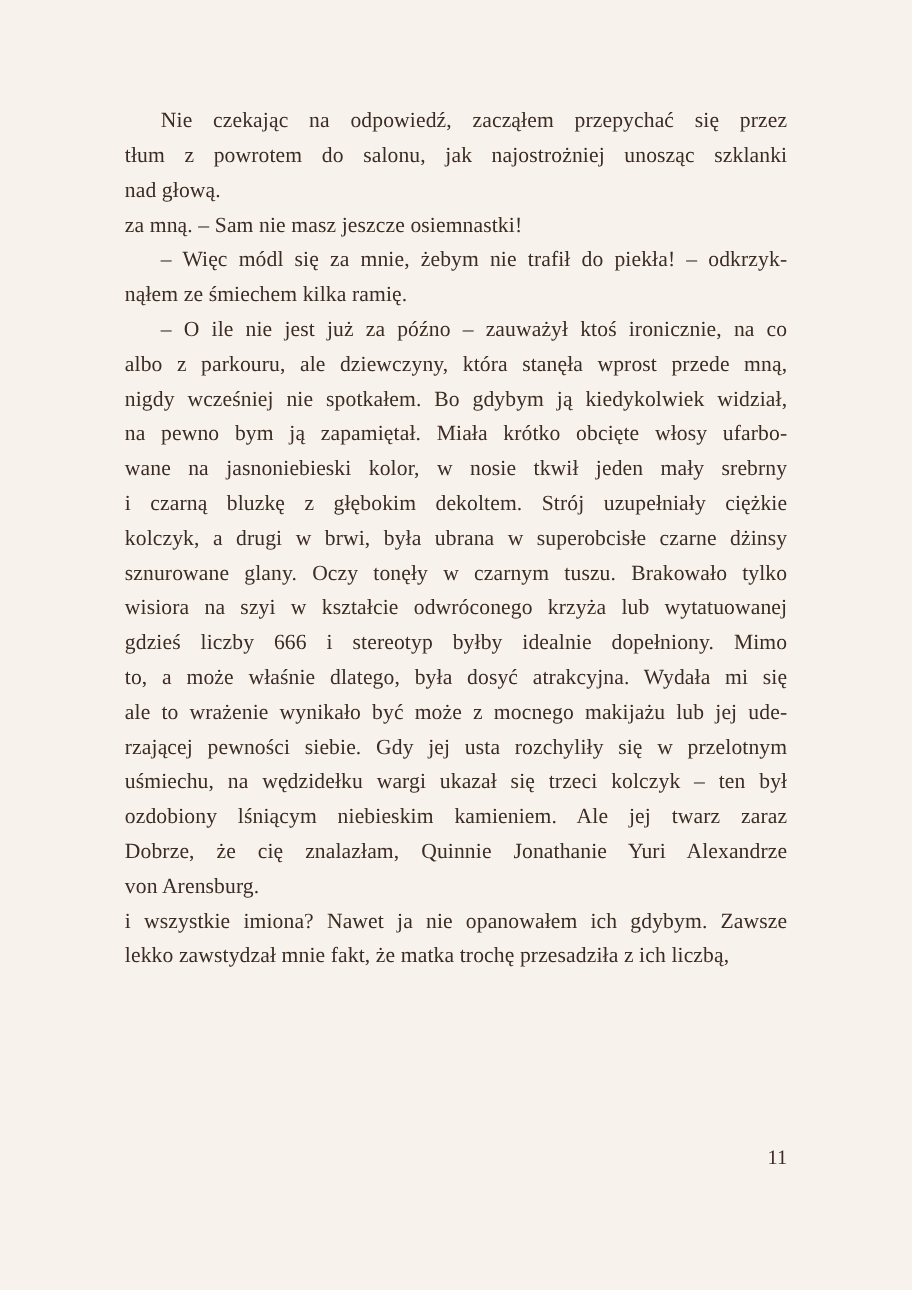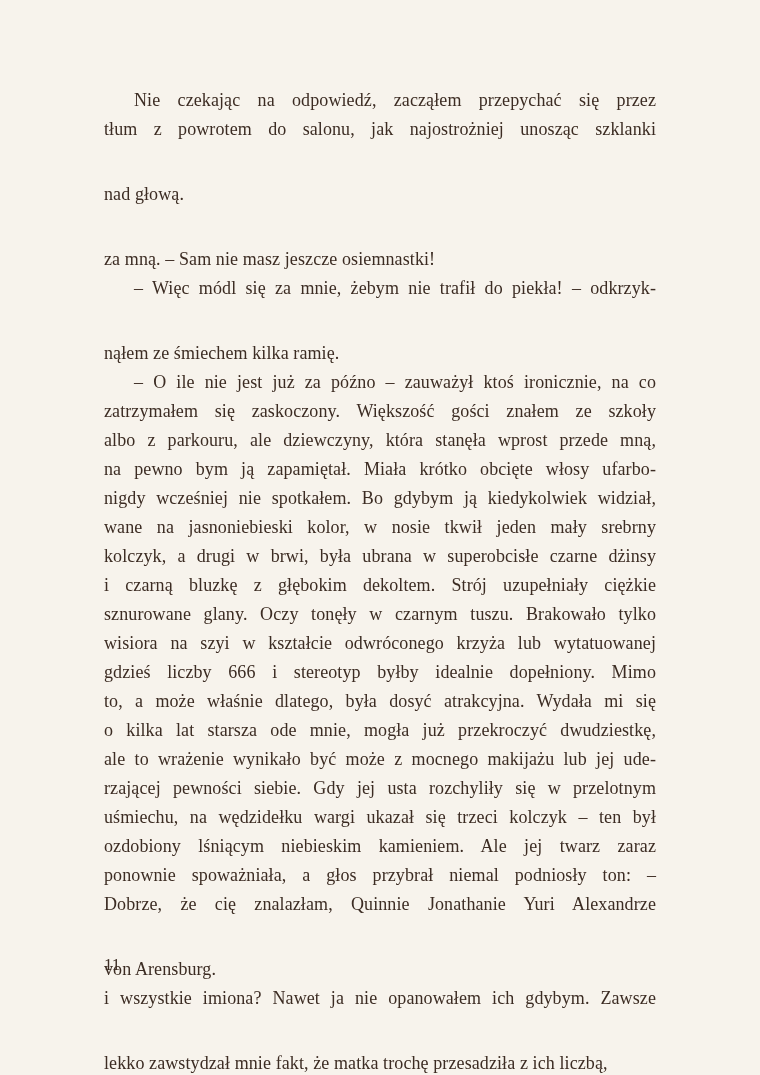--- a/index.html
+++ b/index.html
@@ -30,27 +30,27 @@
   .paragraph { margin: 0; }
   .line {
     font-size: 18px;
     line-height: 29px;
     text-align: justify;
     text-align-last: justify;
     white-space: normal;
     letter-spacing: 0.1px;
   }
   .line.para-first { text-indent: 30px; }
-  .line.para-last  { text-align-last: left; margin-top: 36px; }
+  .line.para-last  { text-align-last: left; }
   .page-number {
     position: absolute;
     left: 104px;
     top: 950px;
     width: 552px;
-    text-align: left;
+    text-align: right;
     font-size: 17px;
     line-height: 29px;
     color: var(--ink);
   }
 </style>
 </head>
 <body>
 
 <div class="book-page">
   <div class="text-block">
@@ -61,37 +61,34 @@
       </div>
       <div class="paragraph">
         <div class="line para-last">za mną. – Sam nie masz jeszcze osiemnastki!</div>
       </div>
       <div class="paragraph">
         <div class="line para-first">– Więc módl się za mnie, żebym nie trafił do piekła! – odkrzyk-</div>
         <div class="line para-last">nąłem ze śmiechem kilka ramię.</div>
       </div>
       <div class="paragraph">
         <div class="line para-first">– O ile nie jest już za późno – zauważył ktoś ironicznie, na co</div>
-        <div class="line">zatrzymałem się zaskoczony. Większość gości znałem ze szkoły</div>
         <div class="line">albo z parkouru, ale dziewczyny, która stanęła wprost przede mną,</div>
+        <div class="line">nigdy wcześniej nie spotkałem. Bo gdybym ją kiedykolwiek widział,</div>
         <div class="line">na pewno bym ją zapamiętał. Miała krótko obcięte włosy ufarbo-</div>
-        <div class="line">nigdy wcześniej nie spotkałem. Bo gdybym ją kiedykolwiek widział,</div>
         <div class="line">wane na jasnoniebieski kolor, w nosie tkwił jeden mały srebrny</div>
+        <div class="line">i czarną bluzkę z głębokim dekoltem. Strój uzupełniały ciężkie</div>
         <div class="line">kolczyk, a drugi w brwi, była ubrana w superobcisłe czarne dżinsy</div>
-        <div class="line">i czarną bluzkę z głębokim dekoltem. Strój uzupełniały ciężkie</div>
         <div class="line">sznurowane glany. Oczy tonęły w czarnym tuszu. Brakowało tylko</div>
         <div class="line">wisiora na szyi w kształcie odwróconego krzyża lub wytatuowanej</div>
         <div class="line">gdzieś liczby 666 i stereotyp byłby idealnie dopełniony. Mimo</div>
         <div class="line">to, a może właśnie dlatego, była dosyć atrakcyjna. Wydała mi się</div>
-        <div class="line">o kilka lat starsza ode mnie, mogła już przekroczyć dwudziestkę,</div>
         <div class="line">ale to wrażenie wynikało być może z mocnego makijażu lub jej ude-</div>
         <div class="line">rzającej pewności siebie. Gdy jej usta rozchyliły się w przelotnym</div>
         <div class="line">uśmiechu, na wędzidełku wargi ukazał się trzeci kolczyk – ten był</div>
         <div class="line">ozdobiony lśniącym niebieskim kamieniem. Ale jej twarz zaraz</div>
-        <div class="line">ponownie spoważniała, a głos przybrał niemal podniosły ton: –</div>
         <div class="line">Dobrze, że cię znalazłam, Quinnie Jonathanie Yuri Alexandrze</div>
         <div class="line para-last">von Arensburg.</div>
       </div>
       <div class="paragraph">
         <div class="line">i wszystkie imiona? Nawet ja nie opanowałem ich gdybym. Zawsze</div>
         <div class="line para-last">lekko zawstydzał mnie fakt, że matka trochę przesadziła z ich liczbą,</div>
       </div>
     </div>
   <div class="page-number">11</div>
 </div>

